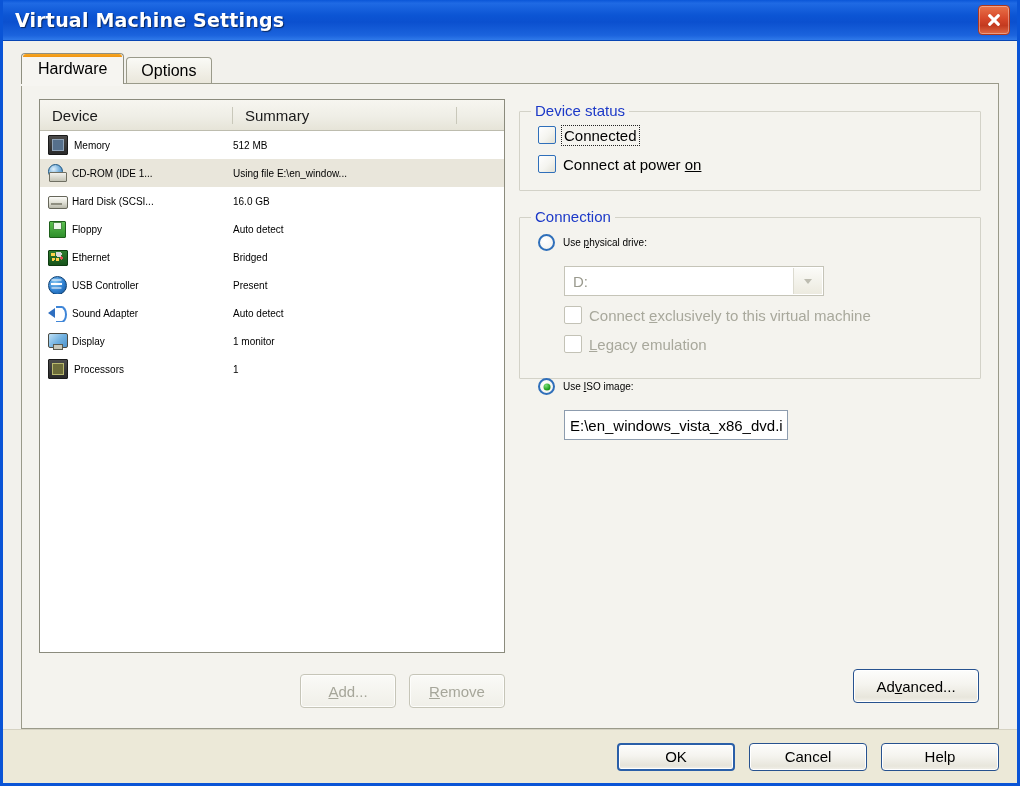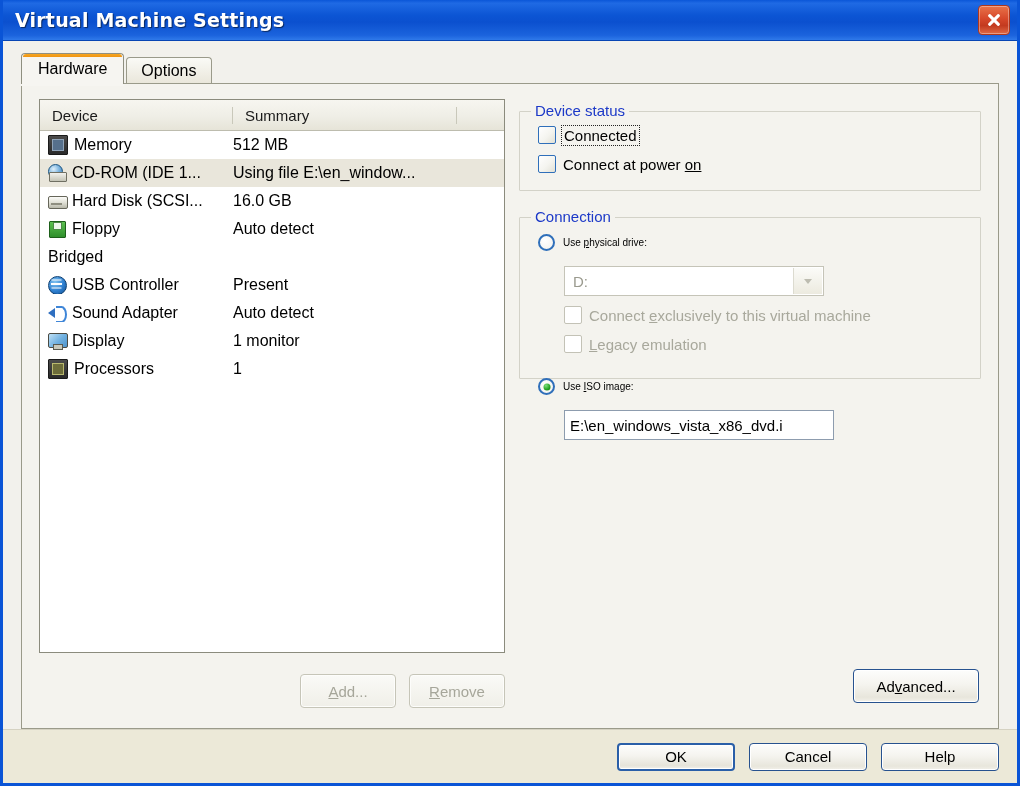--- a/index.html
+++ b/index.html
@@ -101,21 +101,21 @@
     border-bottom:1px solid #bdbcae;position:relative;
     font-size:15px;color:#1a1a1a;
   }
   .lhead .hc{padding-left:12px;box-sizing:border-box;}
   .lhead .hc.c1{width:193px;border-right:1px solid #c9c8ba;}
   .lhead .hc.c2{width:224px;border-right:1px solid #c9c8ba;}
   .lhead .hc.c3{flex:1;}
   .lbody{flex:1;overflow:hidden;background:#fff;}
   .row{
     height:28px;display:flex;align-items:center;
-    padding-left:8px;font-size:16px;color:#000;cursor:default;
+    padding-left:8px;font-size:10px;color:#000;cursor:default;
   }
   .row.sel{background:#e9e6db;}
   .row .dname{width:185px;display:flex;align-items:center;gap:6px;
                white-space:nowrap;overflow:hidden;}
   .row .dsum{flex:1;white-space:nowrap;overflow:hidden;}
   .ico{width:18px;height:18px;flex:none;position:relative;display:inline-block;}
 
   
   .ico.memory,.ico.processors{
     background:linear-gradient(to bottom,#4b4b4b,#2a2a2a);
@@ -366,20 +366,24 @@
 
           <div class="row">
             <div class="dname">
                 <span class="ico floppy"></span>
               <span>Floppy</span>
               </div>
             <div class="dsum">Auto detect</div>
           </div>
 
           <div class="row">
+            <div class="dname">
+                <span class="ico ethernet"></span>
+              <span>Ethernet</span>
+              </div>
             <div class="dsum">Bridged</div>
           </div>
 
           <div class="row">
             <div class="dname">
                 <span class="ico usb"></span>
               <span>USB Controller</span>
               </div>
             <div class="dsum">Present</div>
           </div>
@@ -457,21 +461,21 @@
           <div class="chk disabled" style="position:absolute;left:44px;top:117px;">
             <span class="chkbox"></span>
             <span><u>L</u>egacy emulation</span>
           </div>
 
           <div class="rad checked" style="position:absolute;left:18px;top:160px;">
             <span class="radbox"></span>
             <span>Use <u>I</u>SO image:</span>
           </div>
 
-          <div class="txtfield" style="position:absolute;left:44px;top:192px;width:270px;">
+          <div class="txtfield" style="position:absolute;left:44px;top:192px;width:224px;">
             <span>E:\en_windows_vista_x86_dvd.i</span>
           </div>
 
         </div>
 
         <div class="btn blue" style="position:absolute;right:2px;bottom:10px;width:126px;">
           <span>Ad<u>v</u><span>anced...</span></span>
         </div>
 
       </div>

